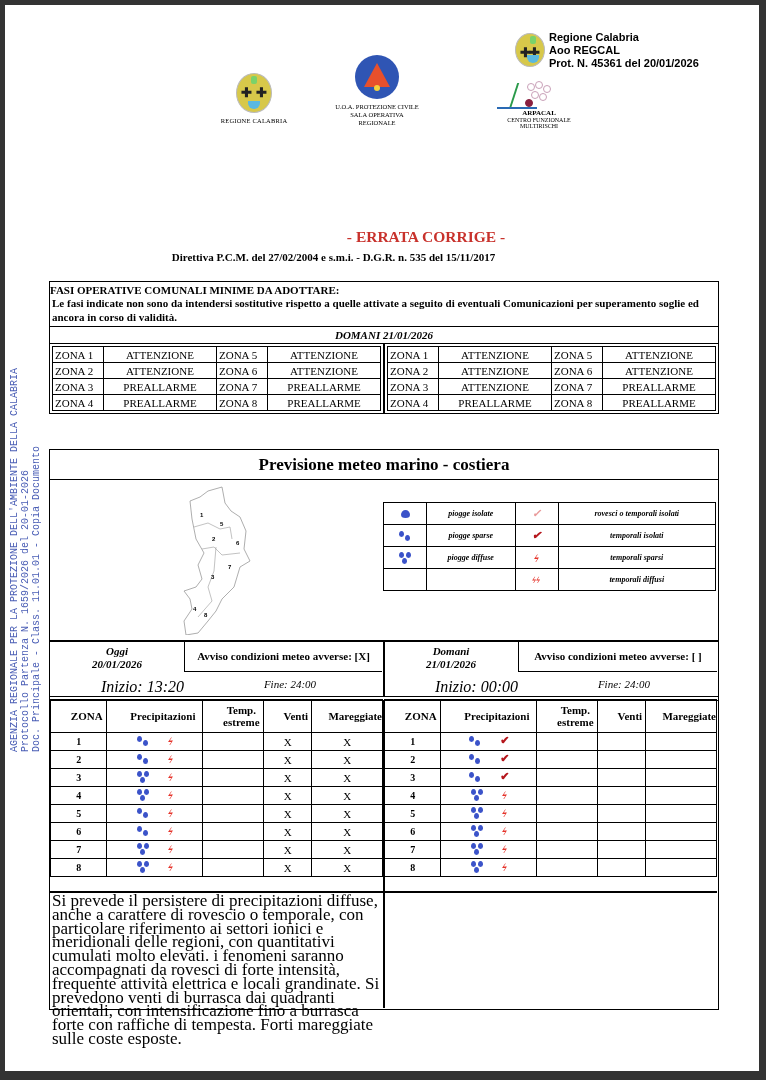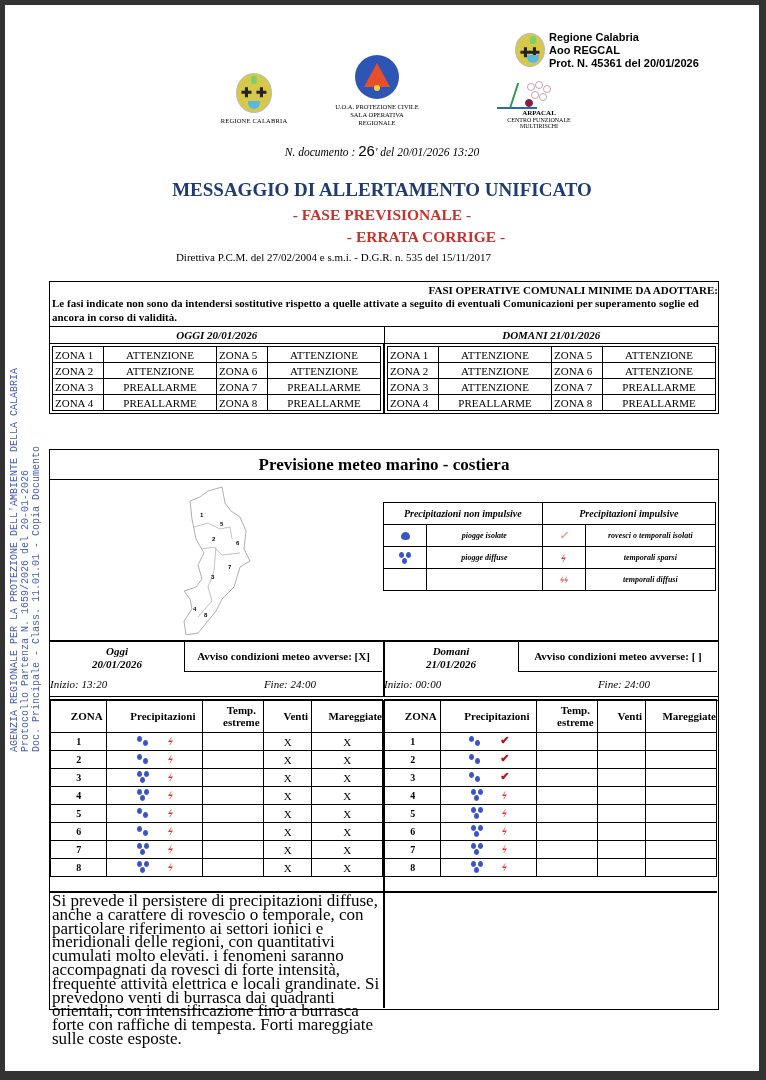--- a/index.html
+++ b/index.html
@@ -29,28 +29,28 @@
   .arp-caption b { font-size:7px; display:block; }
   .prot-block { left:510px; top:26px; width:220px; }
   .prot-shield { position:absolute; left:0; top:2px; width:28px; height:32px; }
   .prot-text { position:absolute; left:34px; top:0; font-family:"Liberation Sans", "DejaVu Sans", sans-serif; font-weight:bold; font-size:11px; line-height:13px; white-space:nowrap; }
   
   .docnum { left:0; width:754px; top:137px; text-align:center; font-style:italic; font-size:11.5px; }
   .docnum .num { font-style:normal; font-family:"Liberation Sans", sans-serif; font-size:15px; }
   .title { left:0; width:754px; top:174px; text-align:center; font-weight:bold; color:#1f3b74; font-size:19px; }
   .sub1 { left:0; width:754px; top:201px; text-align:center; font-weight:bold; color:#c8322c; font-size:15.5px; }
   .sub2 { left:0; width:754px; top:223px; text-align:center; font-weight:bold; color:#c8322c; font-size:15.5px;margin-left:44px; }
-  .directive { left:0; width:657px; top:246px; text-align:center; font-size:11px; }
+  .directive { left:0; width:657px; top:246px; text-align:center; font-size:11px;font-weight:bold; }
   
   .stamp { position:absolute; left:9px; top:752px; transform-origin:0 0; transform:rotate(-90deg); font-family:"Liberation Mono", "DejaVu Sans Mono", monospace; font-size:10px; line-height:11px; color:#4a5eb5; white-space:nowrap; }
   
   table { border-collapse:collapse; }
   .box { position:absolute; border:1.5px solid #000; }
   .fasi { left:44px; top:276px; width:668px; }
-  .fasi-head { text-align:right; font-weight:bold; font-size:11px; padding-top:2px; font-family:"Liberation Serif", serif; }
+  .fasi-head { text-align:left; font-weight:bold; font-size:11px; padding-top:2px; font-family:"Liberation Serif", serif; }
   .fasi-note { font-weight:bold; font-size:11px; line-height:14px; padding:0 2px 2px; }
   .day-heads { display:flex; border-top:1.5px solid #000; }
   .day-head { flex:1; text-align:center; font-style:italic; font-weight:bold; font-size:11px; padding:2px 0; }
   .day-head + .day-head { border-left:1.5px solid #000; }
   .zone-grid { display:flex; border-top:1.5px solid #000; }
   .zone-half { flex:1; padding:2px 2px 2px 2px; }
   .zone-half + .zone-half { border-left:2px solid #000; }
   .zt { width:100%; }
   .zt td { border:1.5px solid #000; font-size:11px; height:15px; padding:0 2px; text-align:center; }
   .zt td.zn { width:46px; text-align:left; }
@@ -58,21 +58,21 @@
   .meteo-title { text-align:center; font-weight:bold; font-size:17px; height:29px; line-height:29px; border-bottom:1.5px solid #000; }
   .map { position:absolute; left:128px; top:33px; width:90px; height:152px; }
   .legend { position:absolute; left:333px; top:52px; width:333px; }
   .legend td { border:1.2px solid #000; font-style:italic; font-weight:bold; text-align:center; height:19px; font-size:8px; }
   .legend .lt { font-size:11px; height:17px; }
   .legend .lh { font-size:10px; }
   .legend .ic { width:40px; }
   .daybar { position:absolute; top:192px; width:333px; height:55px; }
   .daybar .dl { position:absolute; left:0; top:0; width:134px; text-align:center; font-style:italic; font-weight:bold; font-size:11px; line-height:13px; padding-top:3px; }
   .daybar .aw { position:absolute; left:134px; top:0; width:197px; height:29px; border-left:1.5px solid #000; border-bottom:1.5px solid #000; font-weight:bold; font-size:11px; line-height:29px; text-align:center; }
-  .daybar .ini { position:absolute; left:0; top:36px; width:134px; text-align:left; font-style:italic; font-size:11px; }
+  .daybar .ini { position:absolute; left:0; top:36px; width:134px; text-align:right; font-style:italic; font-size:16px; }
   .daybar .fin { position:absolute; left:150px; top:36px; width:180px; text-align:center; font-style:italic; font-size:11px; }
   .ftable { position:absolute; top:249px; width:333px; }
   .ftable td, .ftable th { border:1.5px solid #000; font-size:11px; text-align:center; height:17px; padding:0; }
   .ftable th { font-weight:bold; height:32px; line-height:12px;padding-left:16px; }
   .ftable td.z { font-weight:bold; font-size:10px; }
   .desc { position:absolute; top:441px; width:333px; height:116px; border-top:2.5px double #000; font-size:17px; line-height:13.8px; padding:1px 2px; box-sizing:border-box; }
   .vline { position:absolute; left:333px; top:192px; width:1.5px; height:366px; background:#000; }
   .hline { position:absolute; left:0; width:668px; height:1.5px; background:#000; }
   
   .ic-wrap { display:inline-flex; align-items:center; gap:18px; }
@@ -128,34 +128,27 @@
         <span class="c2">✚</span>
         <span class="bot"></span>
       </div>
     <div class="prot-text">
       <div>Regione Calabria</div>
       <div>Aoo REGCAL</div>
       <div>Prot. N. 45361 del 20/01/2026</div>
     </div>
   </div>
 
-  <div class="abs docnum">
-    <span>N. documento :</span>
-    <span class="num">26</span><span>' del 20/01/2026 13:20</span>
-  </div>
-  <div class="abs title">MESSAGGIO DI ALLERTAMENTO UNIFICATO</div>
-  <div class="abs sub1">- FASE PREVISIONALE -</div>
   <div class="abs sub2">- ERRATA CORRIGE -</div>
   <div class="abs directive">Direttiva P.C.M. del 27/02/2004 e s.m.i. - D.G.R. n. 535 del 15/11/2017</div>
 
   <div class="box fasi">
     <div class="fasi-head">FASI OPERATIVE COMUNALI MINIME DA ADOTTARE:</div>
     <div class="fasi-note">Le fasi indicate non sono da intendersi sostitutive rispetto a quelle attivate a seguito di eventuali Comunicazioni per superamento soglie ed ancora in corso di validità.</div>
     <div class="day-heads">
-      <div class="day-head">OGGI 20/01/2026</div>
       <div class="day-head">DOMANI 21/01/2026</div>
     </div>
     <div class="zone-grid">
       <div class="zone-half">
         <table class="zt">
           <tbody>
               <tr>
                 <td class="zn">ZONA 1</td>
                 <td>ATTENZIONE</td>
                 <td class="zn">ZONA 5</td>
@@ -230,28 +223,30 @@
       <text x="15" y="128" font-size="6" font-weight="bold" font-family="Liberation Sans, sans-serif">4</text>
       <text x="42" y="43" font-size="6" font-weight="bold" font-family="Liberation Sans, sans-serif">5</text>
       <text x="58" y="62" font-size="6" font-weight="bold" font-family="Liberation Sans, sans-serif">6</text>
       <text x="50" y="86" font-size="6" font-weight="bold" font-family="Liberation Sans, sans-serif">7</text>
       <text x="26" y="134" font-size="6" font-weight="bold" font-family="Liberation Sans, sans-serif">8</text>
     </svg>
 
     <table class="legend">
       <tbody>
       <tr>
-            <td colspan="2" class="lh">Precipitazioni non impulsive</td>
-            <td colspan="2" class="lh">Precipitazioni impulsive</td>
-          </tr>
-      <tr>
         <td class="ic"><span class="drops"><i style="left:3px;top:2px;width:9px;height:8px"></i></span></td>
         <td>piogge isolate</td>
         <td class="ic"><span class="check" style="color:#e99a9a">✓</span></td>
         <td>rovesci o temporali isolati</td>
+      </tr>
+      <tr>
+        <td class="ic"><span class="drops"><i style="left:1px;top:1px"></i><i style="left:7px;top:5px"></i></span></td>
+        <td>piogge sparse</td>
+        <td class="ic"><span class="check">✔</span></td>
+        <td>temporali isolati</td>
       </tr>
       <tr>
         <td class="ic"><span class="drops"><i style="left:1px;top:0"></i><i style="left:8px;top:0"></i><i style="left:4px;top:6px"></i></span></td>
         <td>piogge diffuse</td>
         <td class="ic"><span class="bolt">ϟ</span></td>
         <td>temporali sparsi</td>
       </tr>
       <tr>
         <td class="ic"></td>
         <td></td>

